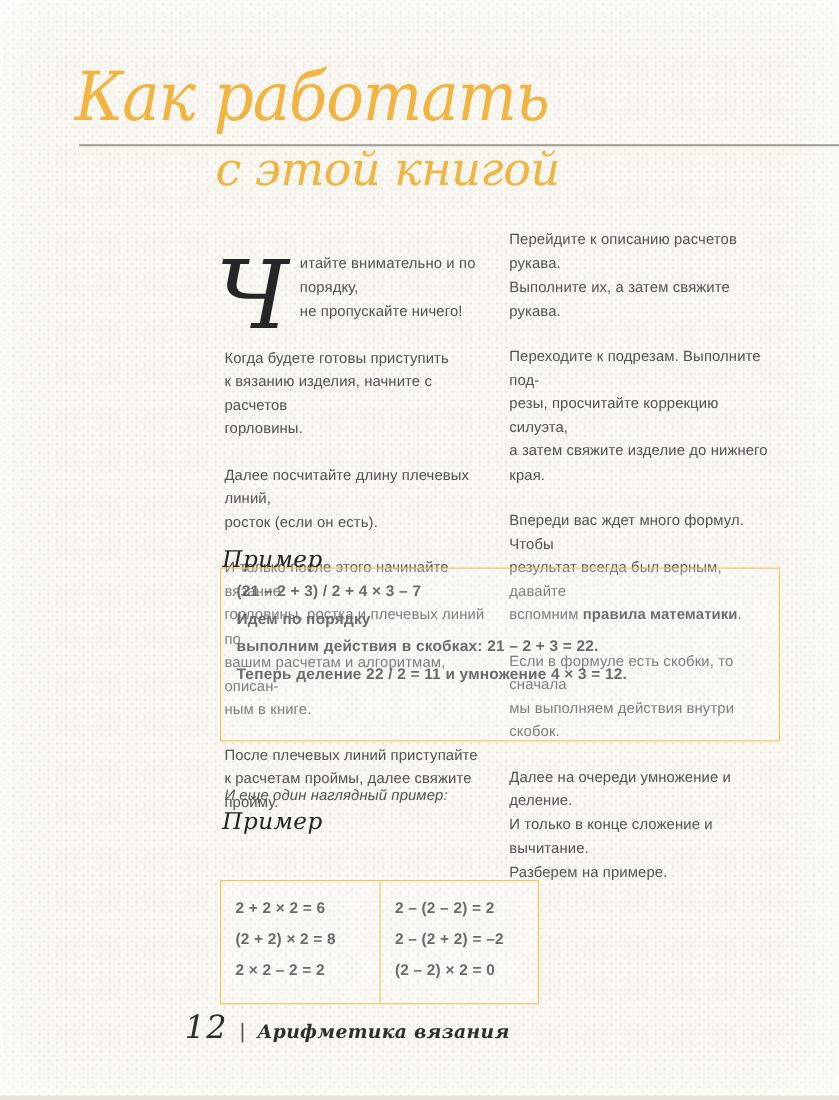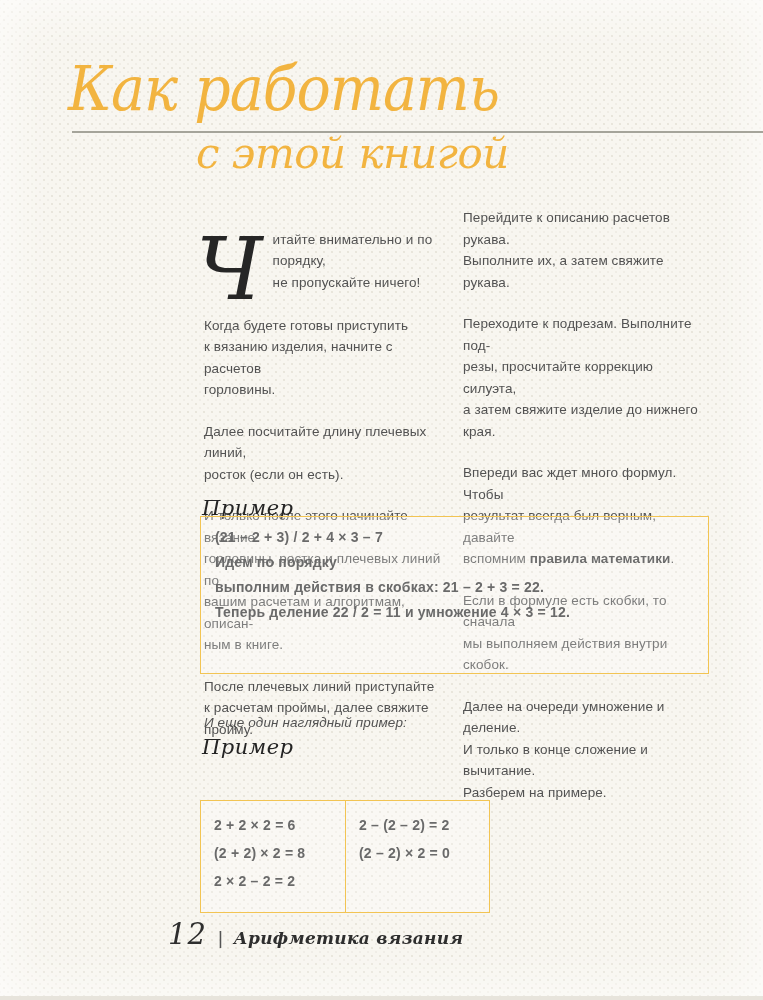--- a/index.html
+++ b/index.html
@@ -164,20 +164,21 @@
   <div class="note">И еще один наглядный пример:</div>
   <div class="example-heading script h-ex2">Пример</div>
   <div class="example-box box2">
     <div class="cell cell-l">
       <div class="box-line">2 + 2 × 2 = 6</div>
       <div class="box-line">(2 + 2) × 2 = 8</div>
       <div class="box-line">2 × 2 – 2 = 2</div>
     </div>
     <div class="cell cell-r">
       <div class="box-line">2 – (2 – 2) = 2</div>
+      <div class="box-line">2 – (2 + 2) = –2</div>
       <div class="box-line">(2 – 2) × 2 = 0</div>
     </div>
   </div>
 
   <div class="footer">
     <span class="pagenum script">12</span>
     <span class="sep">|</span>
     <span class="booktitle script">Арифметика вязания</span>
   </div>
 

